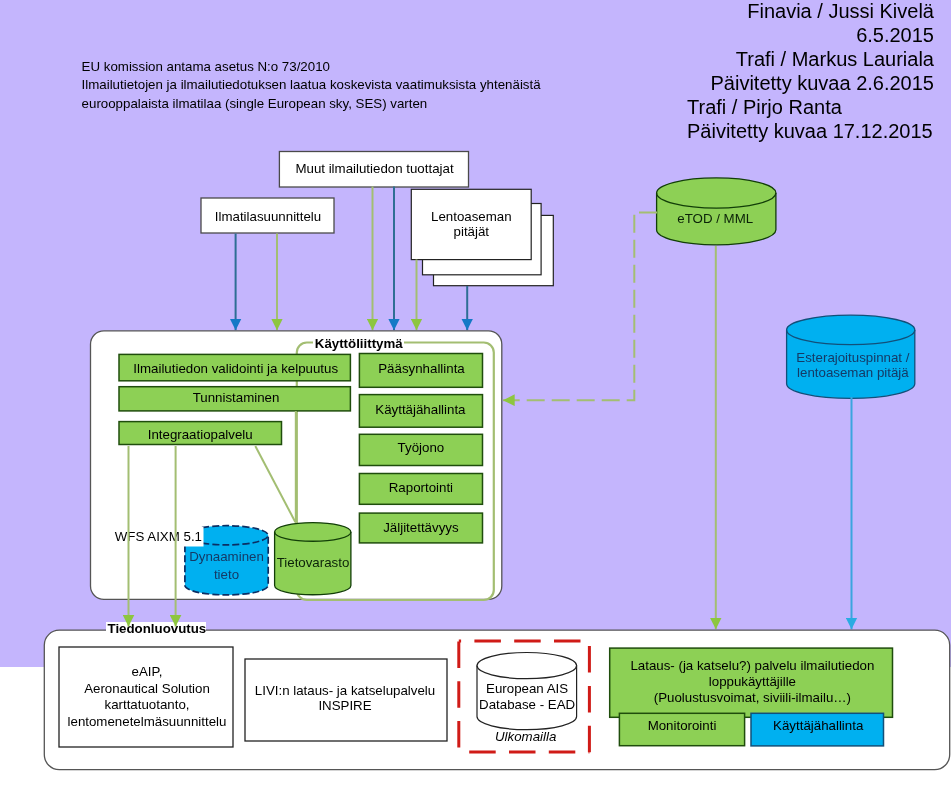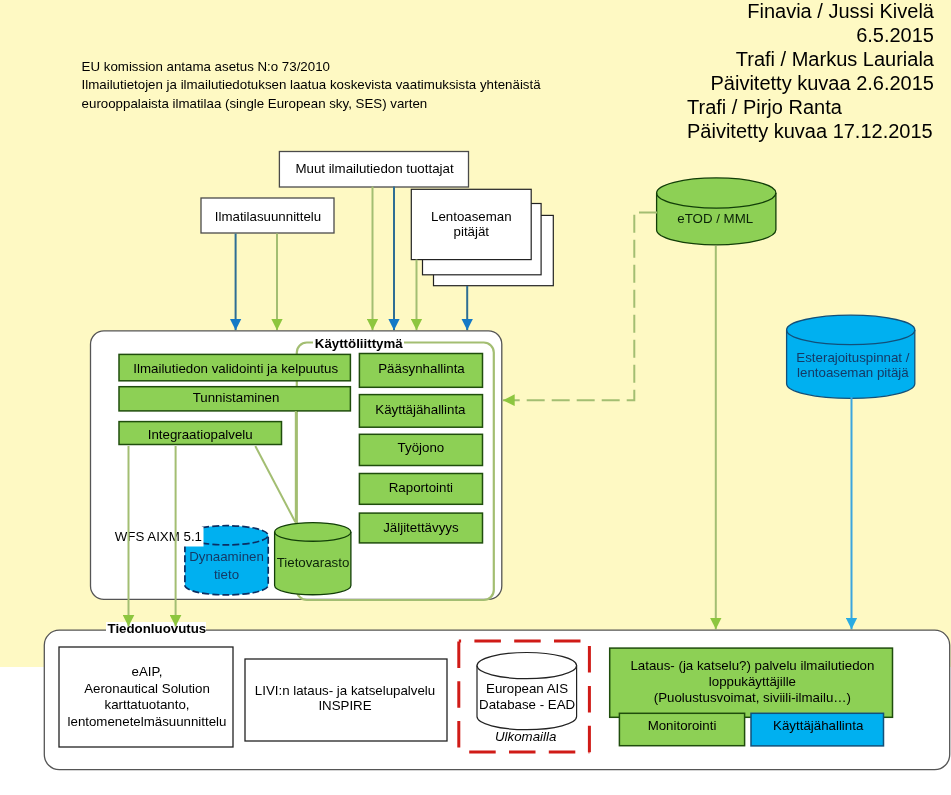--- a/index.html
+++ b/index.html
@@ -1,18 +1,18 @@
 <!DOCTYPE html>
 <html><head>
 <meta charset="utf-8">
 <title>Ilmailutiedon hallinta</title>
 <style>
   html,body{margin:0;padding:0;}
   body{width:951px;height:795px;background:#ffffff;font-family:"Liberation Sans",sans-serif;overflow:hidden;}
-  #stage{position:relative;width:951px;height:667px;background:#fef9c3;text-align:right;}
+  #stage{position:relative;width:951px;height:667px;background:#c4b5fd;text-align:right;}
   svg{position:absolute;left:0;top:0;}
   svg text{font-family:"Liberation Sans",sans-serif;}
 </style>
 </head>
 <body>
 
 <div id="stage">
 <svg width="951" height="795" viewBox="0 0 951 795">
   <defs>
     <marker id="agv" markerWidth="12" markerHeight="12" refX="11.7" refY="6" orient="auto" markerUnits="userSpaceOnUse">

